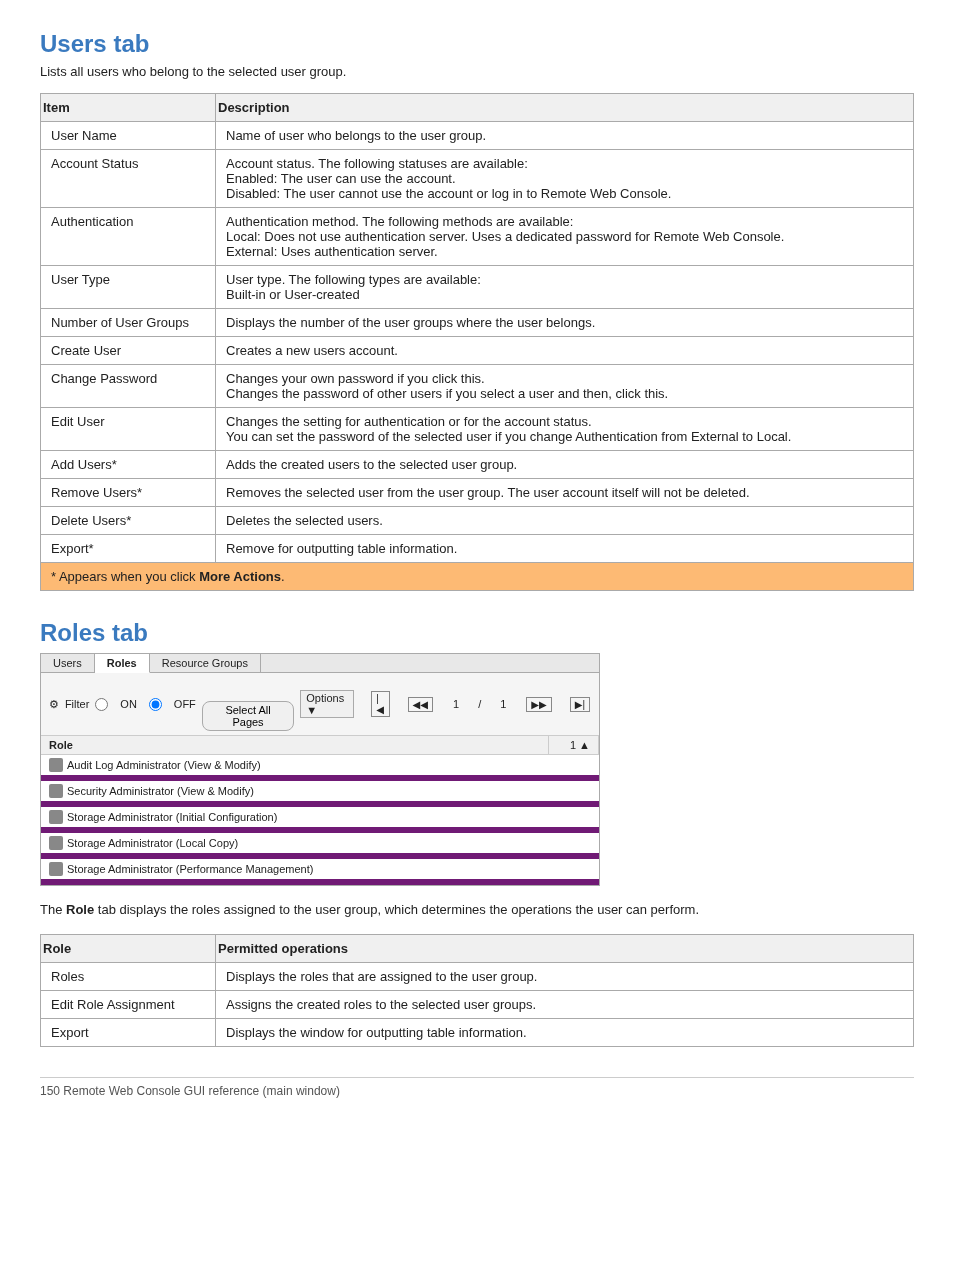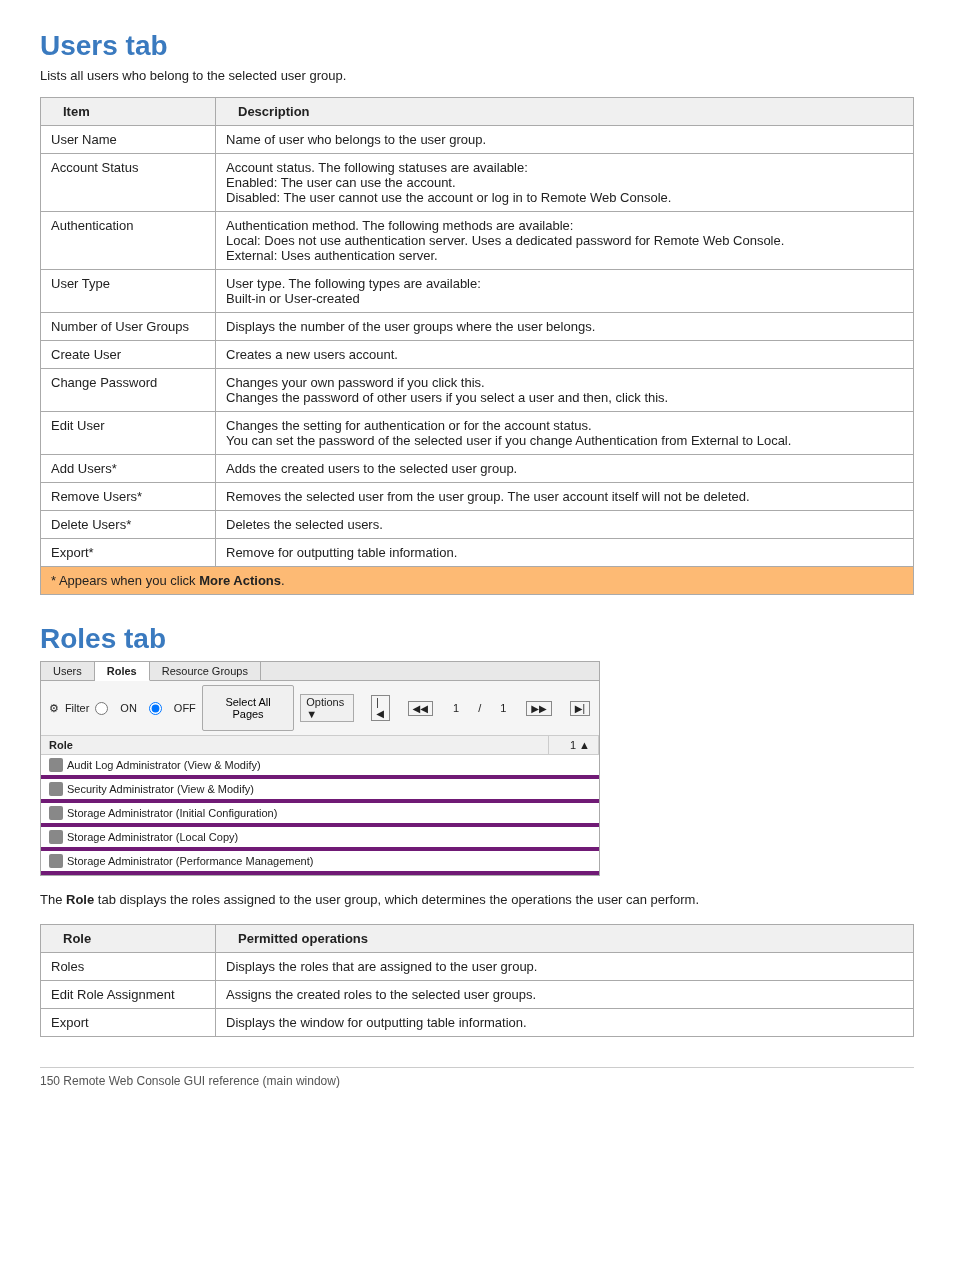--- a/index.html
+++ b/index.html
@@ -7,39 +7,39 @@
       font-family: Arial, sans-serif;
       font-size: 13px;
       background: #fff;
       color: #222;
       padding: 30px 40px 40px 40px;
       width: 954px;
       min-height: 1271px;
     }
     .section-title {
       color: #3a7abf;
-      font-size: 28px;
+      font-size: 24px;
       font-weight: bold;
       margin-bottom: 6px;
     }
     .section-subtitle {
       font-size: 13px;
       margin-bottom: 14px;
     }
     table.main-table {
       width: 100%;
       border-collapse: collapse;
       margin-bottom: 28px;
       border: 1px solid #aaa;
     }
     table.main-table th {
       background: #f0f0f0;
       font-weight: bold;
       font-size: 13px;
-      padding: 6px 22px;
+      padding: 6px 2px;
       border: 1px solid #aaa;
       text-align: left;
     }
     table.main-table td {
       padding: 6px 10px;
       border: 1px solid #aaa;
       vertical-align: top;
       font-size: 13px;
     }
     table.main-table td:first-child {
@@ -84,23 +84,24 @@
       align-items: center;
       gap: 6px;
       padding: 4px 8px;
       border-bottom: 1px solid #ccc;
       background: #f5f5f5;
       font-size: 11px;
     }
     .roles-screenshot .toolbar .btn {
       border: 1px solid #aaa;
       background: #f0f0f0;
-      padding: 10px 7px;
-      font-size: 11px;
-      border-radius: 2px;
+      padding: 2px 7px;
+      font-size: 11px;
+      border-radius: 8px;
+      margin-top: 24px;
     }
     .roles-screenshot .toolbar .radio-group {
       display: flex;
       align-items: center;
       gap: 12px;
       font-size: 11px;
     }
     .roles-screenshot .toolbar .pagination {
       margin-left: auto;
       display: flex;
@@ -123,21 +124,21 @@
       flex: 1;
     }
     .roles-screenshot .col-header .col-num {
       padding: 3px 8px;
       border-right: 1px solid #ccc;
       width: 50px;
       text-align: right;
     }
     .roles-screenshot .row {
       display: flex;
-      border-bottom: 4px solid #701a75;
+      border-bottom: 6px solid #701a75;
     }
     .roles-screenshot .row .cell {
       padding: 3px 8px;
       flex: 1;
       display: flex;
       align-items: center;
       gap: 4px;
     }
     .roles-screenshot .row .cell-num {
       padding: 3px 8px;

